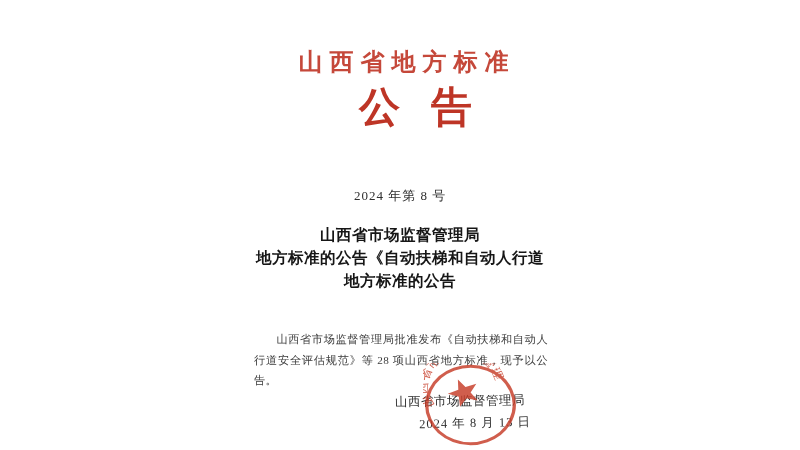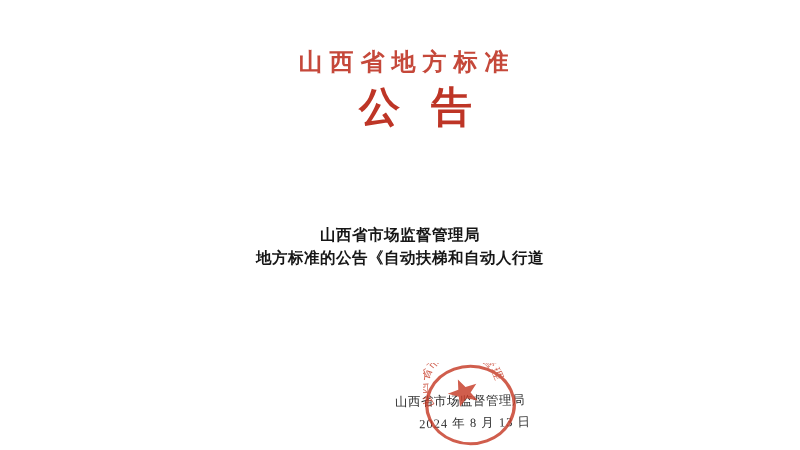--- a/index.html
+++ b/index.html
@@ -104,26 +104,29 @@
 </style>
 </head>
 <body>
 
 <div class="doc">
 
   <div class="centered type-label">山西省地方标准</div>
 
   <div class="centered big-title">公告</div>
 
+  <div class="centered doc-number">2024 年第 8 号</div>
 
   <div class="heading">
     <div>山西省市场监督管理局</div>
     <div>地方标准的公告《自动扶梯和自动人行道</div>
+    <div>地方标准的公告</div>
   </div>
 
+  <p class="body-para">山西省市场监督管理局批准发布《自动扶梯和自动人行道安全评估规范》等 28 项山西省地方标准，现予以公告。</p>
 
   <div class="signature">山西省市场监督管理局</div>
 
   <div class="date">2024 年 8 月 13 日</div>
 
   <svg class="seal" viewBox="0 0 100 100" preserveAspectRatio="none" xmlns="http://www.w3.org/2000/svg">
     <g transform="rotate(-22 50 50)">
       <circle cx="50" cy="50" r="46" fill="none" stroke="#c63b27" stroke-width="3.4"></circle>
       <path id="sealArc" d="M 16.2 37.7 A 36 36 0 1 1 83.8 37.7" fill="none"></path>
       <text font-size="12" fill="#c63b27" font-family="Liberation Serif, DejaVu Serif, serif">

